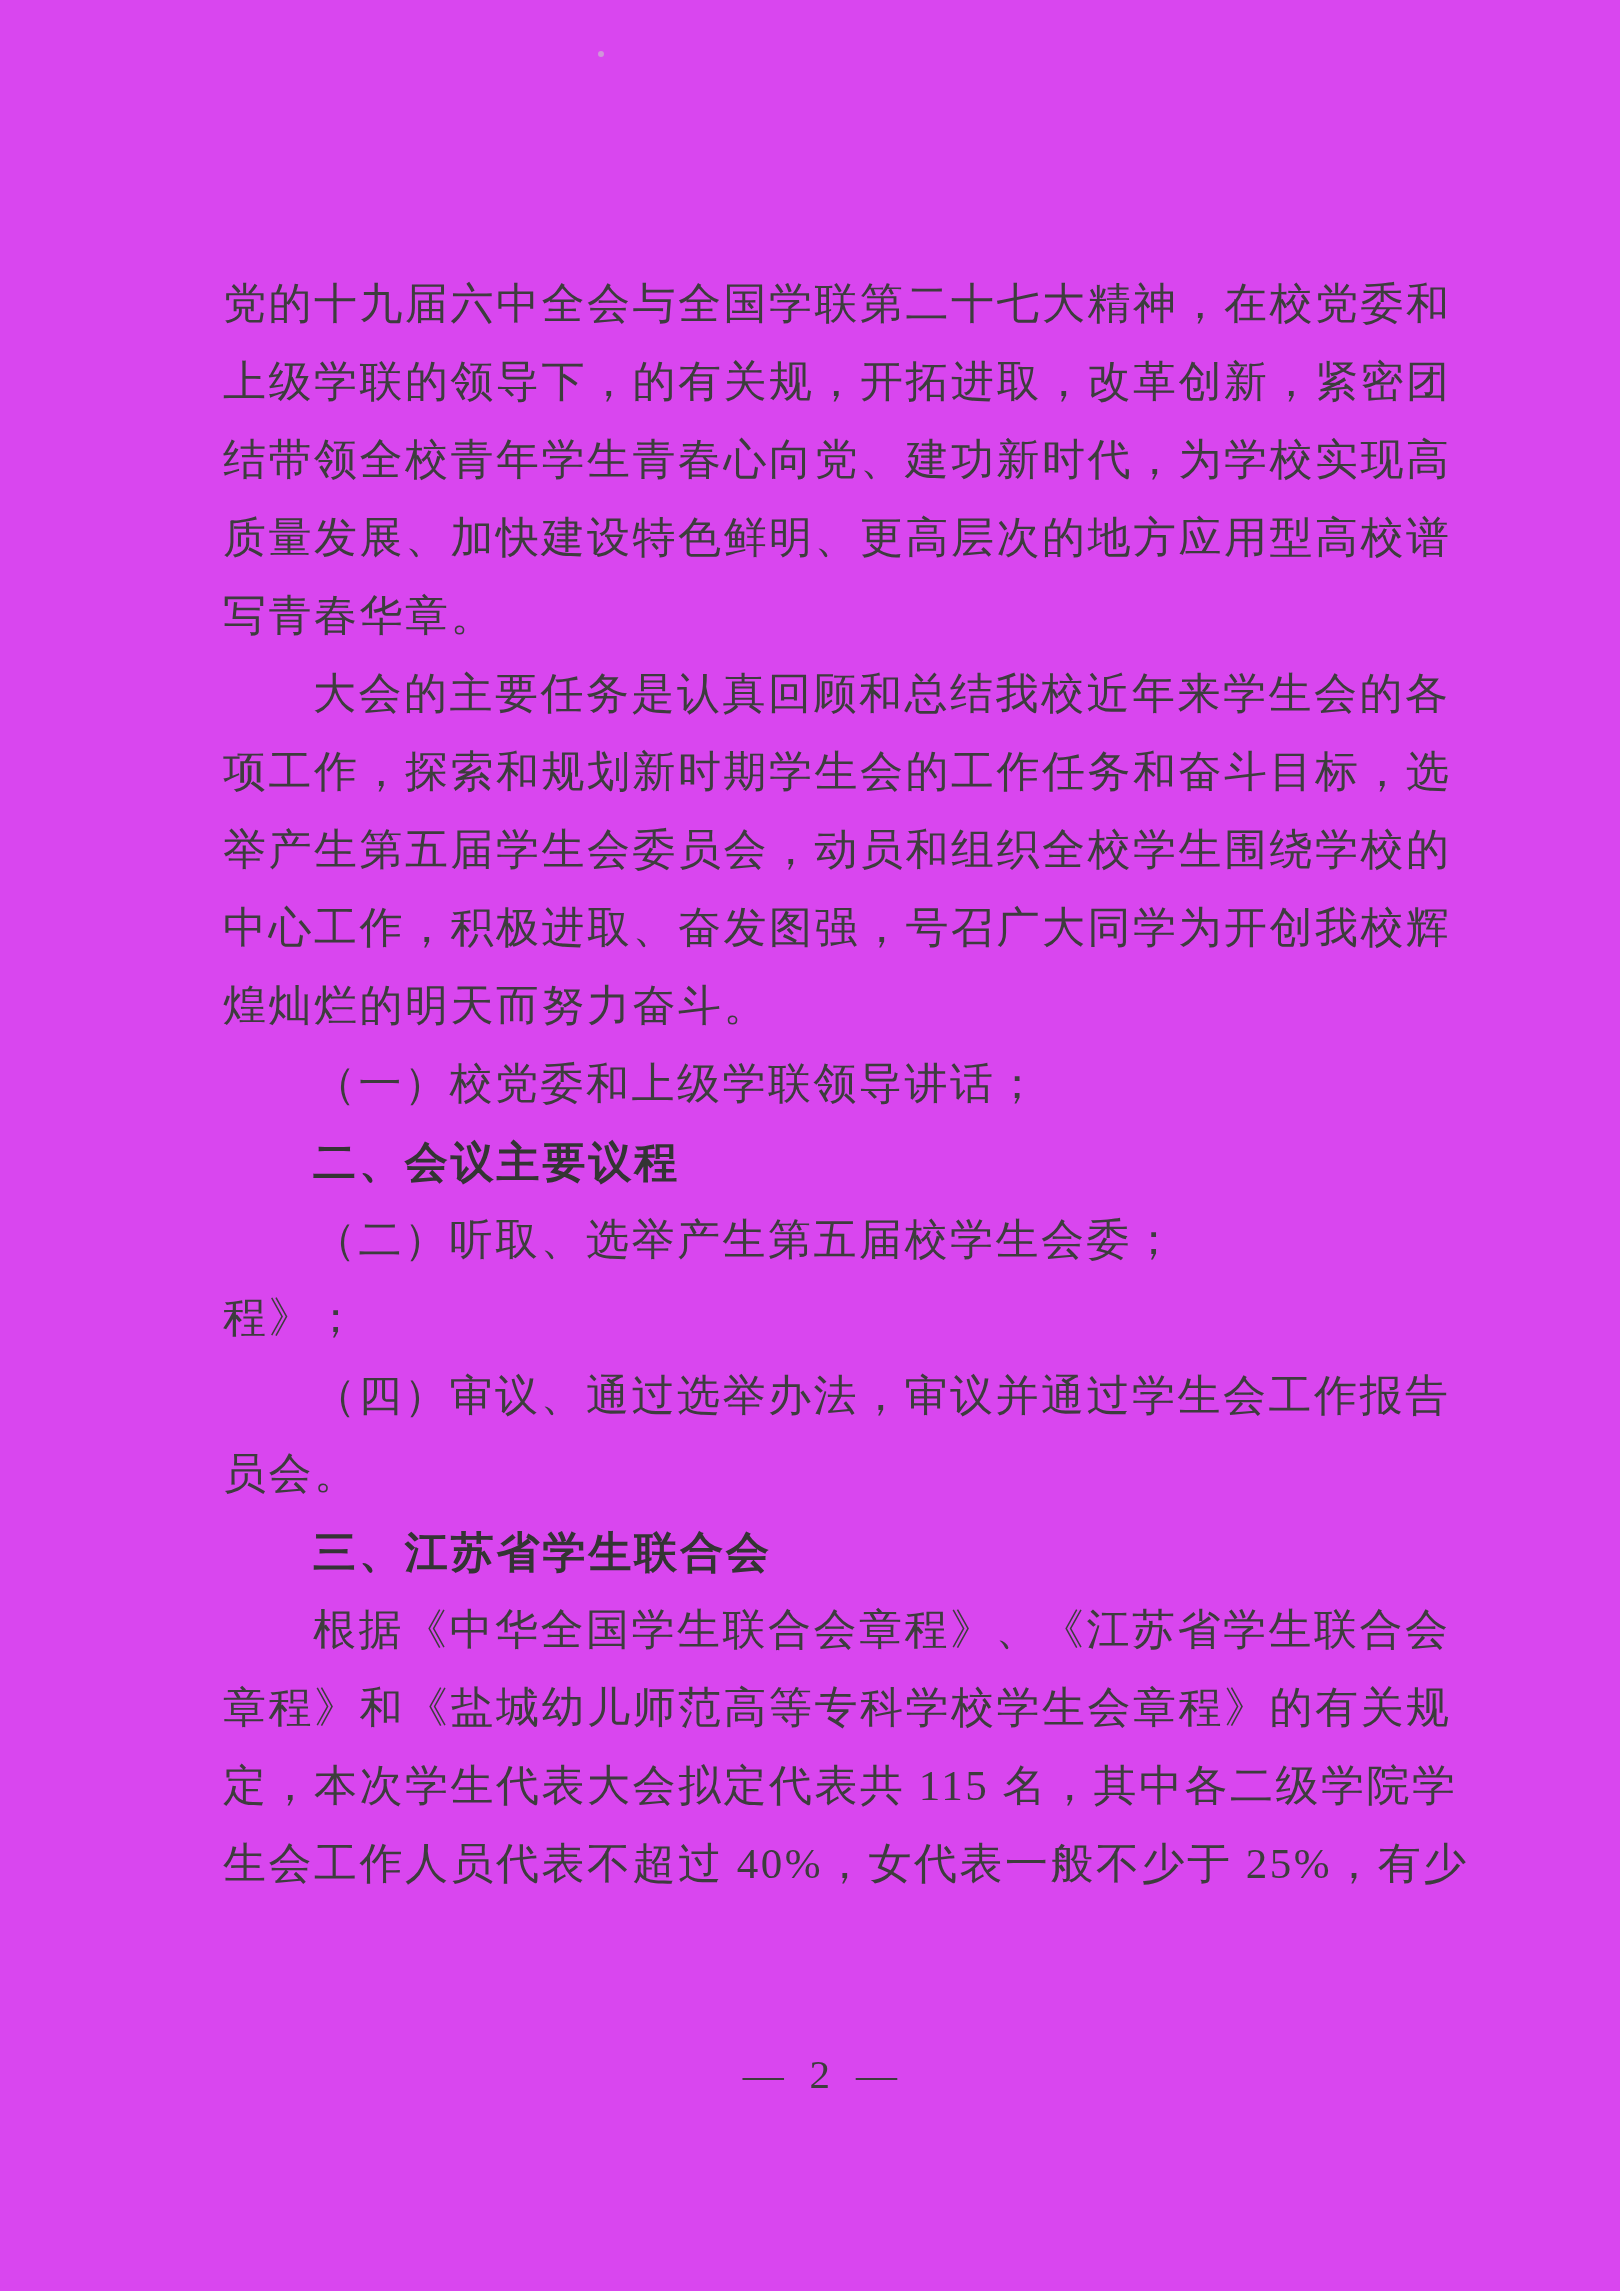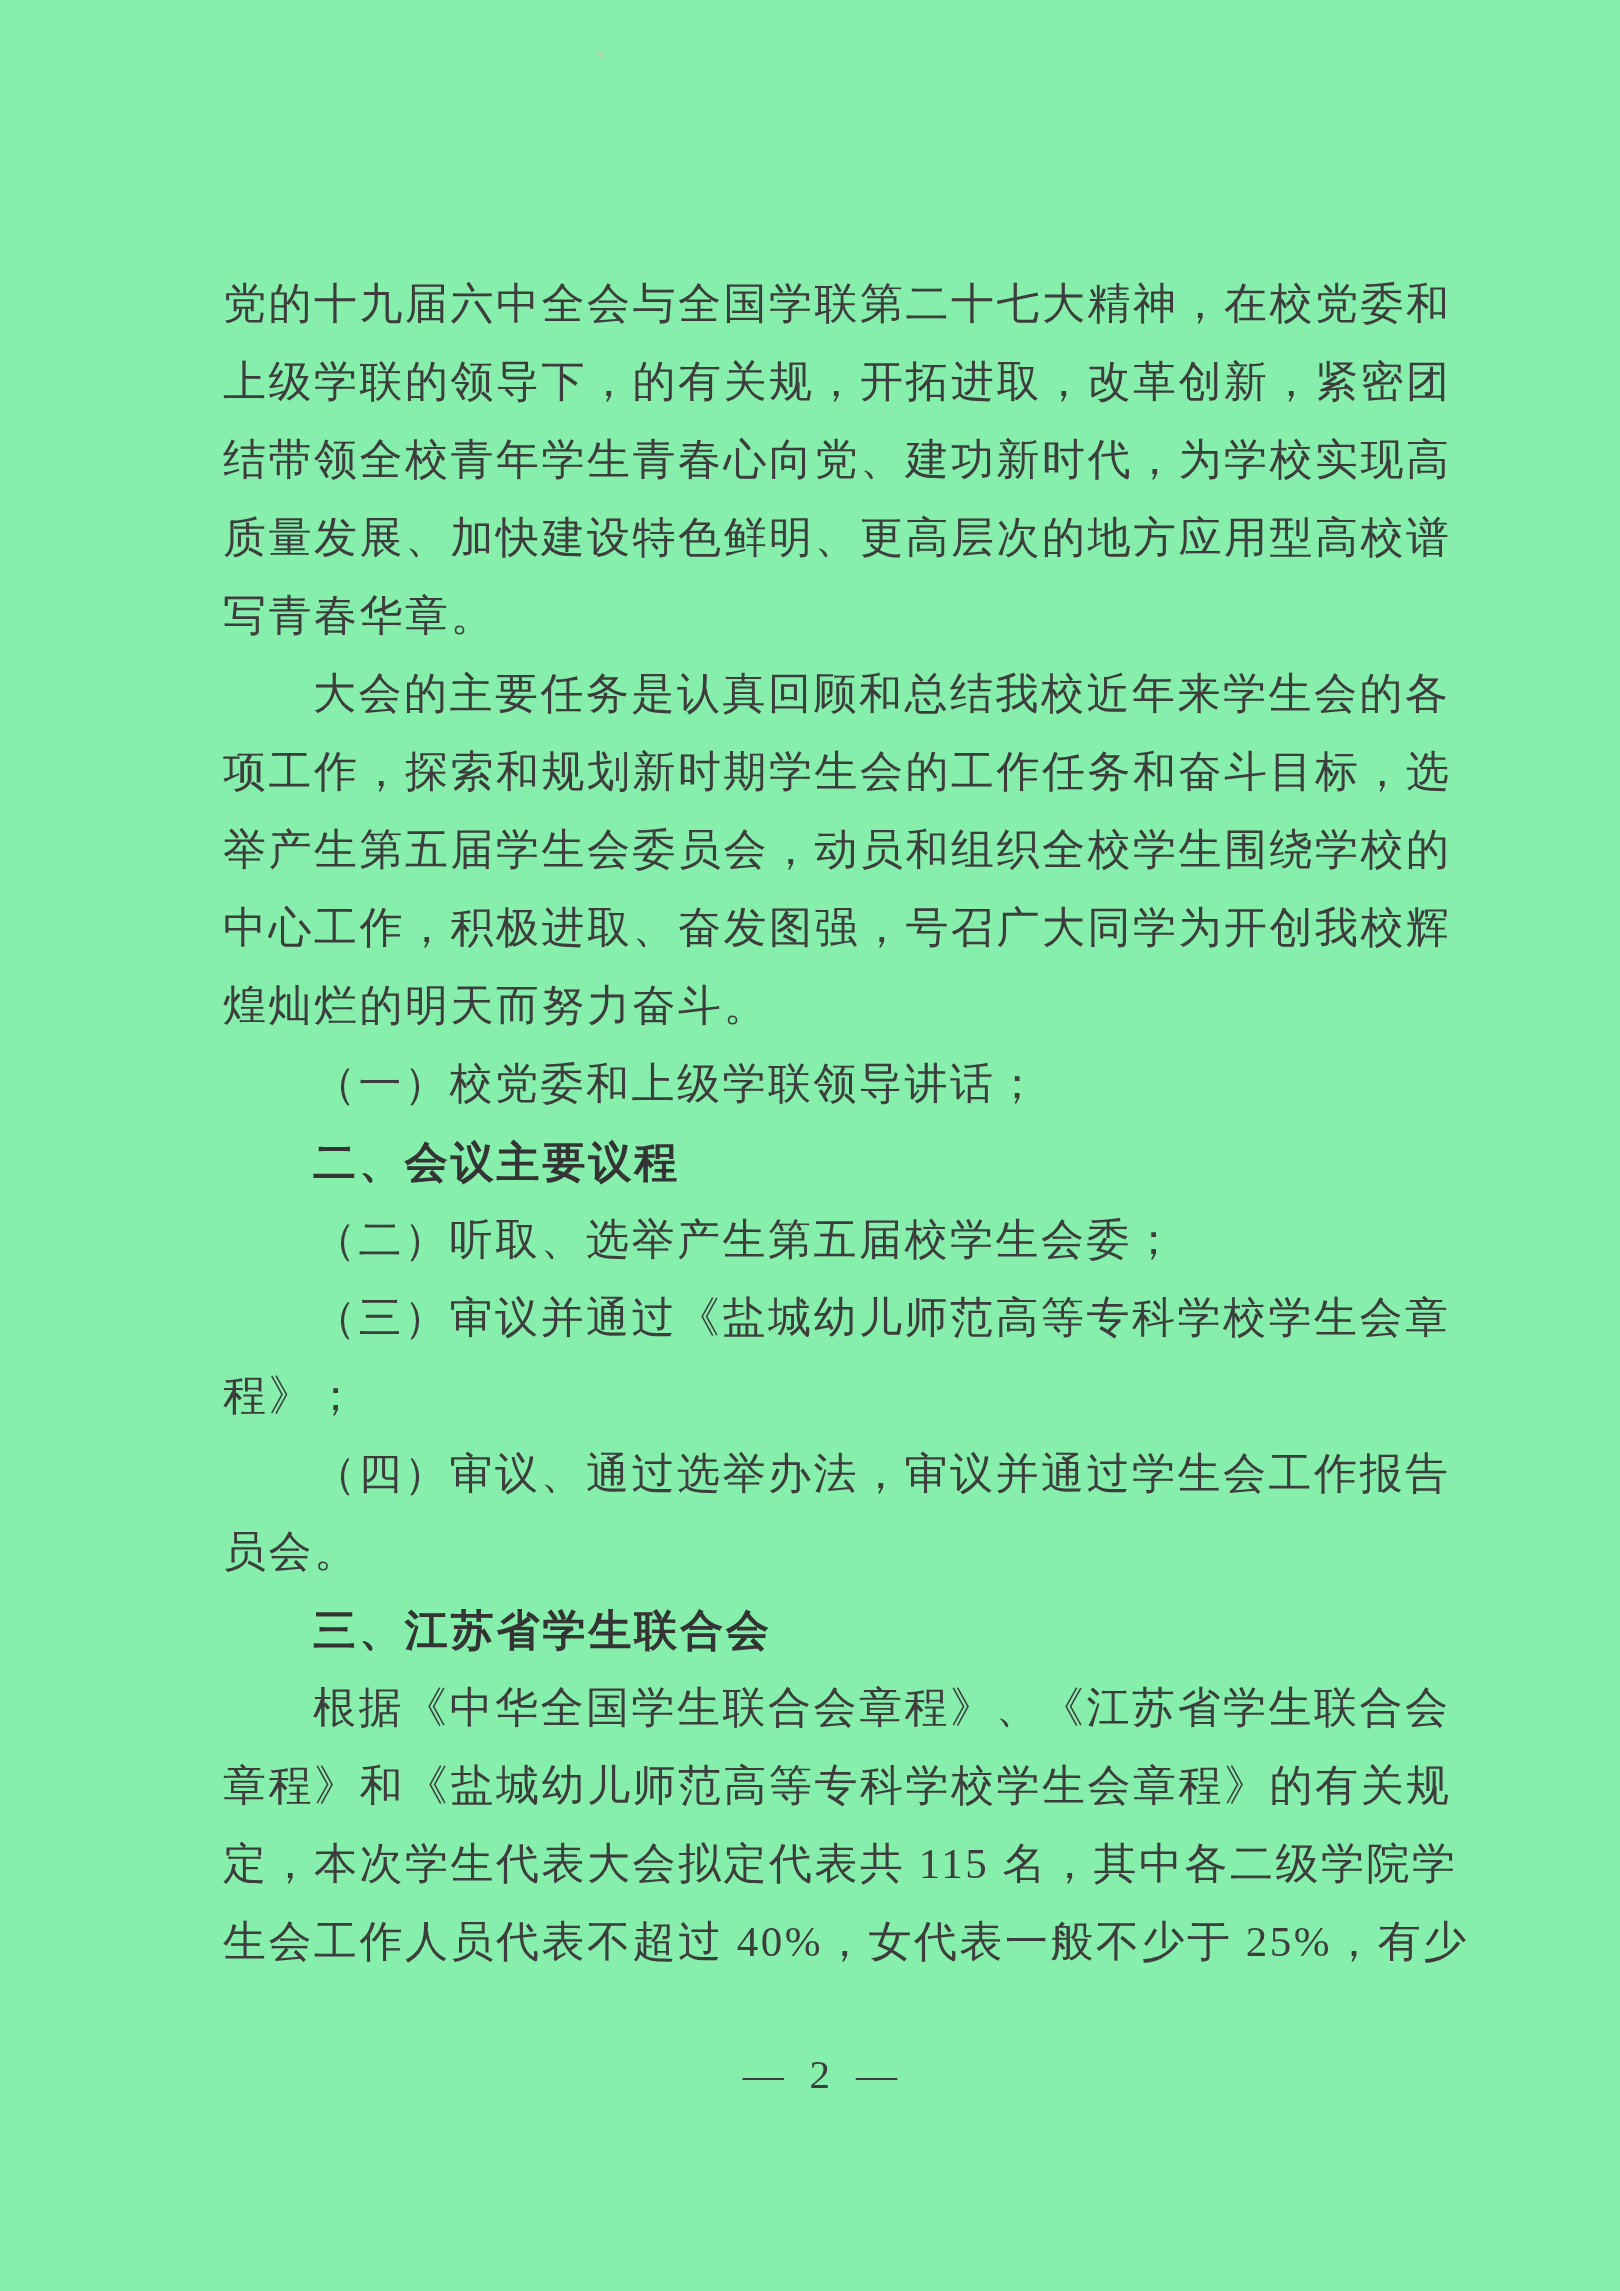--- a/index.html
+++ b/index.html
@@ -4,21 +4,21 @@
 <style>
   html, body {
     margin: 0;
     padding: 0;
     background: #e8e8e8;
   }
   .page {
     position: relative;
     width: 1620px;
     height: 2292px;
-    background: #86efac;
+    background: #d946ef;
     overflow: hidden;
     font-family: "Liberation Serif", "DejaVu Serif", serif;
   }
   .textblock {
     position: absolute;
     left: 223px;
     top: 265px;
     width: 1182px;
   }
   .line {
@@ -74,21 +74,20 @@
     <div class="line">质量发展、加快建设特色鲜明、更高层次的地方应用型高校谱</div>
     <div class="line">写青春华章。</div>
     <div class="line indent">大会的主要任务是认真回顾和总结我校近年来学生会的各</div>
     <div class="line">项工作，探索和规划新时期学生会的工作任务和奋斗目标，选</div>
     <div class="line">举产生第五届学生会委员会，动员和组织全校学生围绕学校的</div>
     <div class="line">中心工作，积极进取、奋发图强，号召广大同学为开创我校辉</div>
     <div class="line">煌灿烂的明天而努力奋斗。</div>
     <div class="line indent">（一）校党委和上级学联领导讲话；</div>
     <div class="line indent heading">二、会议主要议程</div>
     <div class="line indent">（二）听取、选举产生第五届校学生会委；</div>
-    <div class="line indent">（三）审议并通过《盐城幼儿师范高等专科学校学生会章</div>
     <div class="line">程》；</div>
     <div class="line indent">（四）审议、通过选举办法，审议并通过学生会工作报告</div>
     <div class="line">员会。</div>
     <div class="line indent heading">三、江苏省学生联合会</div>
     <div class="line indent">根据《中华全国学生联合会章程》、《江苏省学生联合会</div>
     <div class="line">章程》和《盐城幼儿师范高等专科学校学生会章程》的有关规</div>
     <div class="line">定，本次学生代表大会拟定代表共 115 名，其中各二级学院学</div>
     <div class="line">生会工作人员代表不超过 40%，女代表一般不少于 25%，有少</div>
   </div>
 

